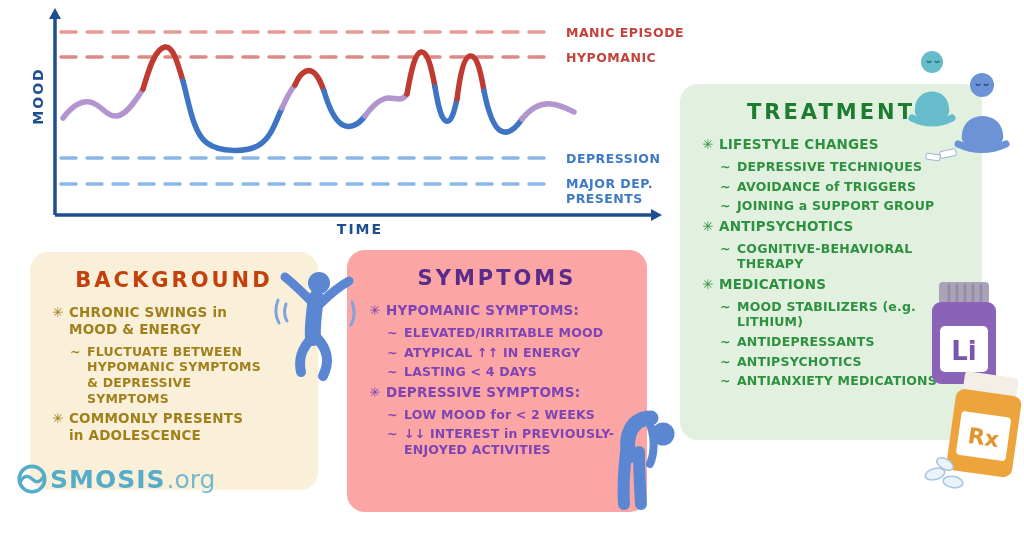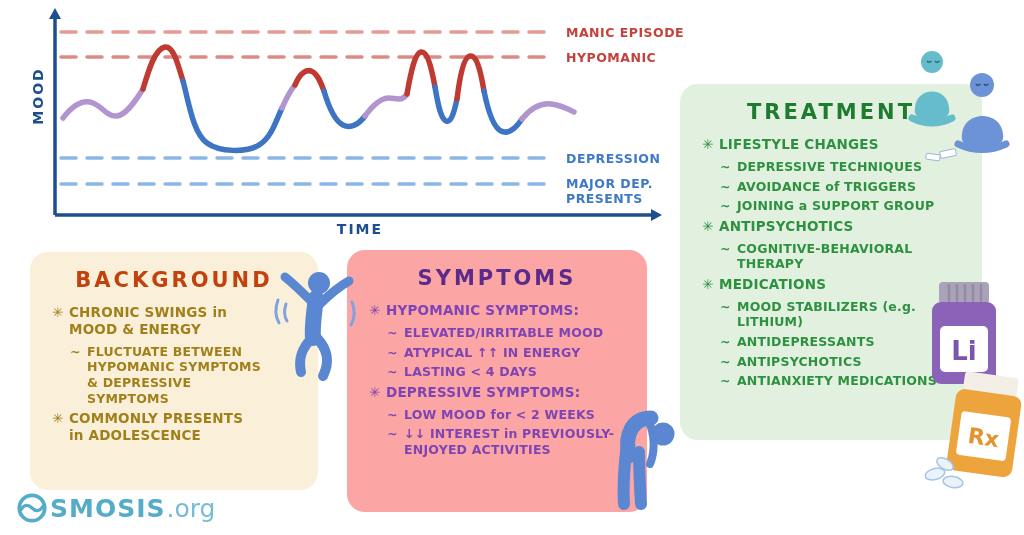--- a/index.html
+++ b/index.html
@@ -41,21 +41,21 @@
 
   
   .art { position:absolute; overflow:visible; }
   .jumping-figure { left:270px; top:258px; width:90px; height:150px; }
   .slumped-figure { left:593px; top:378px; width:100px; height:140px; }
   .meditators     { left:900px; top:38px;  width:118px; height:128px; }
   .bottles        { left:923px; top:278px; width:100px; height:212px; }
   svg text { font-family:"DejaVu Sans","Liberation Sans",sans-serif; }
 
   
-  .logo { position:absolute; left:16px; top:492px; display:flex; align-items:center; }
+  .logo { position:absolute; left:16px; top:463px; display:flex; align-items:center; }
   .logo-o { width:32px; height:32px; overflow:visible; }
   .logo-text { color:#54acc8; font-weight:bold; font-size:25px; letter-spacing:1px; margin-left:2px; }
   .logo-suffix { color:#54acc8; font-size:25px; opacity:0.8; margin-left:1px; }
 </style>
 </head>
 <body>
 
 <div class="canvas">
 
   <svg class="chart-svg" viewBox="0 0 660 240">

